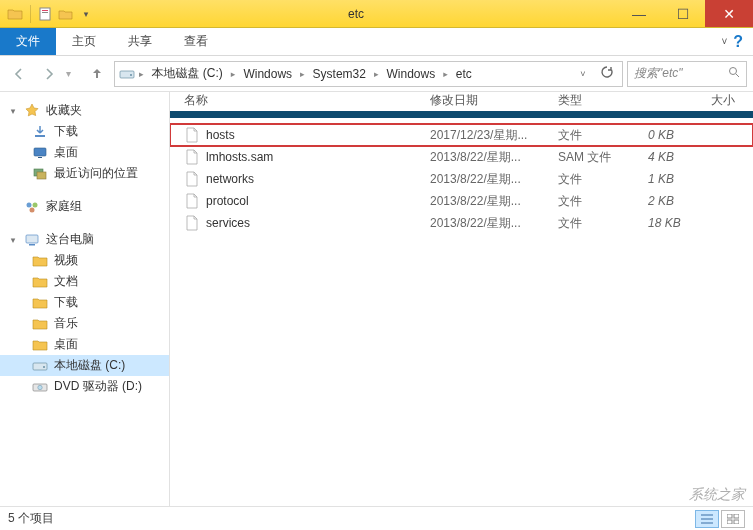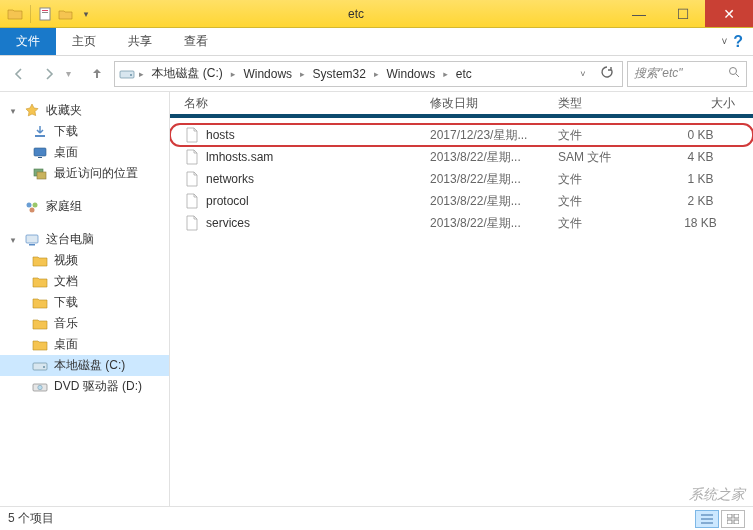--- a/index.html
+++ b/index.html
@@ -40,34 +40,34 @@
 
 .navgroup { margin-bottom: 12px; }
 .navheader, .navitem { display: flex; align-items: center; font-size: 12px; padding: 2px 0 2px 8px; gap: 6px; color: #333; }
 .navheader { font-weight: normal; }
 .navitem { padding-left: 32px; }
 .navitem.selected { background: #cce8ff; }
 .tree-toggle { width: 10px; font-size: 9px; color: #777; display: inline-block; text-align: center; }
 .ico { width: 16px; height: 16px; display: inline-flex; align-items: center; justify-content: center; flex-shrink: 0; }
 
 
-.colheaders { height: 26px; display: flex; align-items: center; border-bottom: 4px solid #0c4a6e; font-size: 12px; color: #555; }
+.colheaders { height: 26px; display: flex; align-items: flex-start; border-bottom: 7px solid #0c4a6e; font-size: 12px; color: #555; }
 .col-name { width: 260px; padding-left: 14px; }
 .col-date { width: 128px; }
 .col-type { width: 90px; }
 .col-size { flex: 1; text-align: right; padding-right: 18px; }
 
 
 .filelist { flex: 1; padding-top: 6px; }
 .filerow { height: 22px; display: flex; align-items: center; font-size: 12px; color: #333; }
-.filerow.highlighted { outline: 2px solid #d13a3a; outline-offset: -1px; border-radius: 10px; }
+.filerow.highlighted { outline: 2px solid #d13a3a; outline-offset: -1px; }
 .filerow .cell-name { width: 260px; padding-left: 14px; display: flex; align-items: center; gap: 6px; }
 .filerow .cell-date { width: 128px; color: #666; }
 .filerow .cell-type { width: 90px; color: #666; }
-.filerow .cell-size { flex: 1; text-align: center; color: #666; }
+.filerow .cell-size { flex: 1; text-align: left; color: #666; font-style: italic; }
 
 
 .statusbar { height: 24px; border-top: 1px solid #e1e1e1; display: flex; align-items: center; font-size: 12px; padding: 0 8px; color: #444; }
 .statusbar .viewbtns { margin-left: auto; display: flex; gap: 2px; }
 .statusbar .vb { width: 24px; height: 18px; border: 1px solid #bbb; display: flex; align-items: center; justify-content: center; font-size: 10px; }
 .statusbar .vb.active { background: #cce8ff; border-color: #7db7e6; }
 
 
 .watermark { position: absolute; right: 8px; bottom: 26px; font-size: 14px; color: rgba(120,120,120,0.6); font-style: italic; pointer-events: none; }
 

